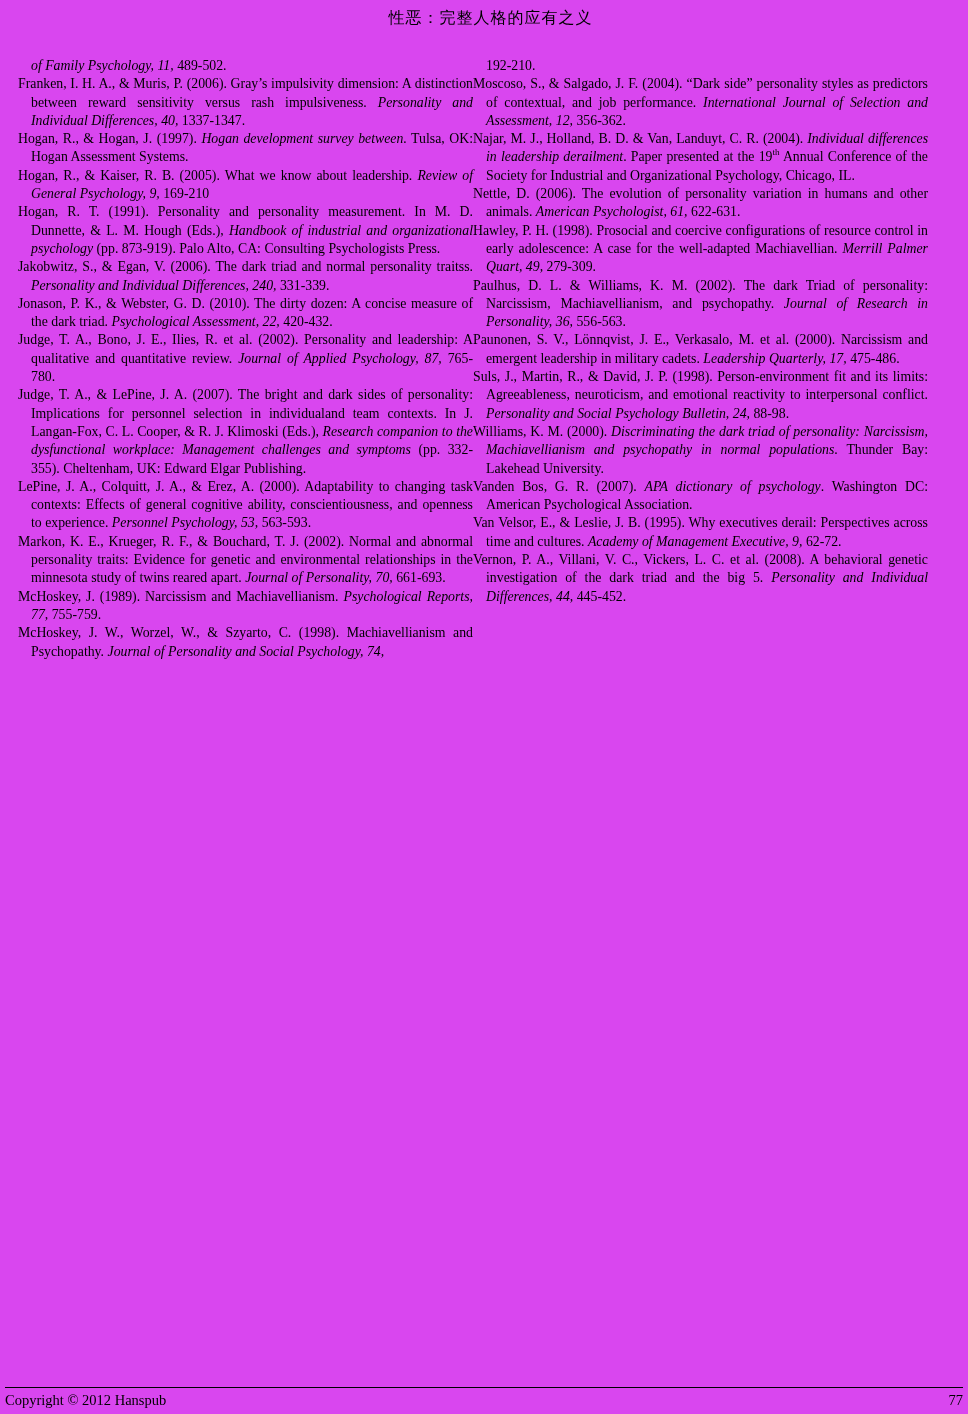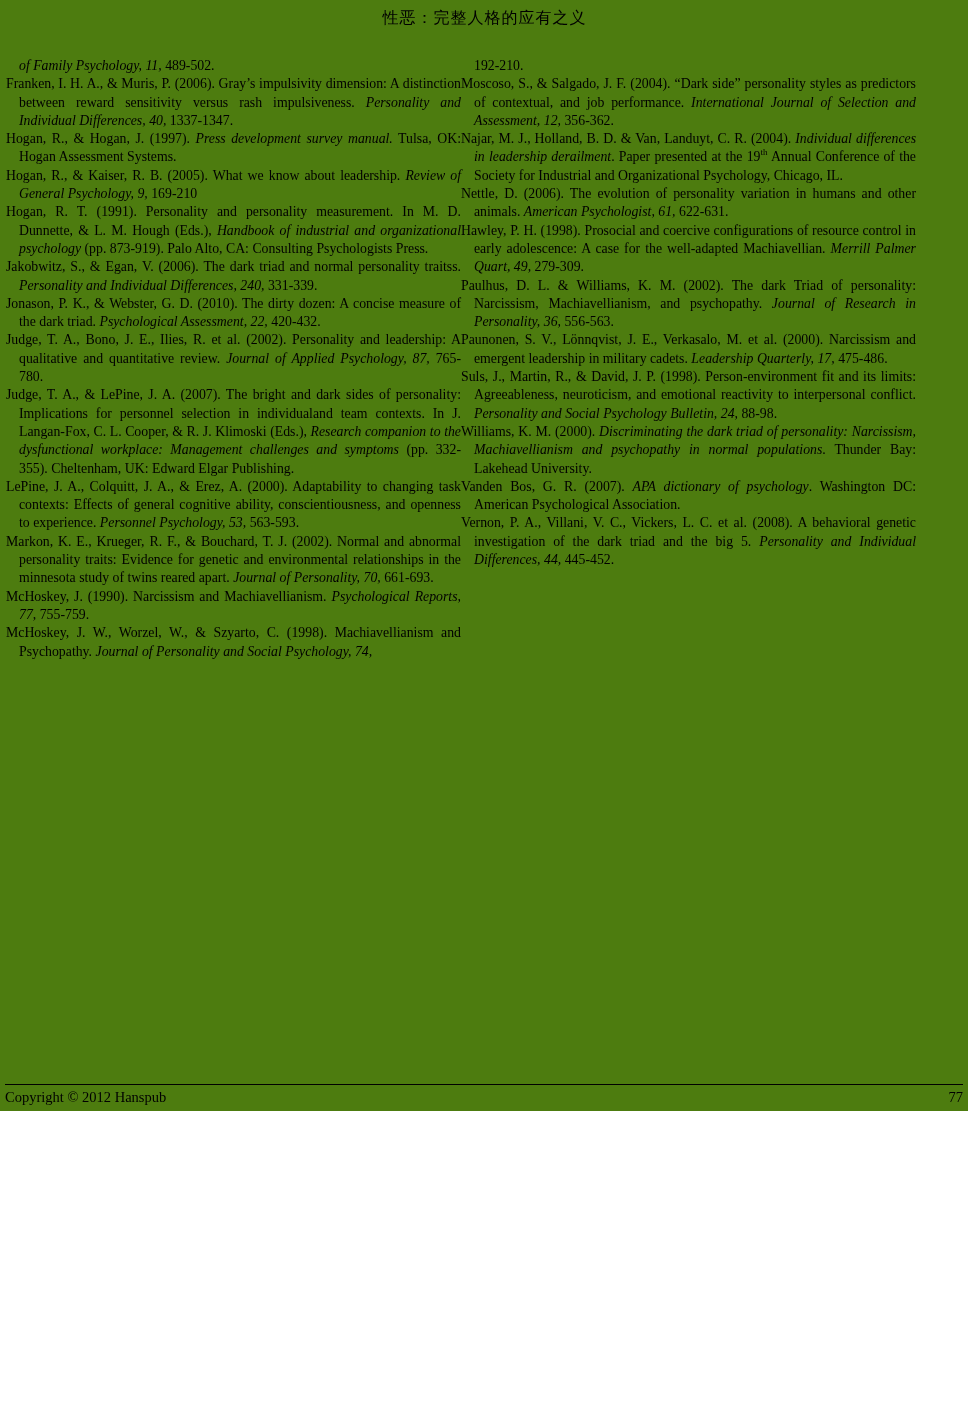--- a/index.html
+++ b/index.html
@@ -1,25 +1,25 @@
 <!DOCTYPE html>
 <html><head>
 <meta charset="utf-8">
 <style>
   * { margin: 0; padding: 0; box-sizing: border-box; }
   html, body { background: #ffffff; }
   body { font-family: "Liberation Serif", serif; color: #000; }
 
   .page {
     width: 968px;
-    height: 1111px;
-    background: #4d7c0f;
+    height: 1414px;
+    background: #d946ef;
     position: relative;
     margin: 0 auto;
-    padding: 8px 5px 0 6px;
+    padding: 8px 5px 0 18px;
     overflow: hidden;
   }
 
   .paper-title {
     text-align: center;
     font-size: 16px;
     font-weight: normal;
     letter-spacing: 1px;
     margin-bottom: 28px;
   }
@@ -72,43 +72,44 @@
 <div class="page">
 
   <header class="page-header">
     <h1 class="paper-title">性恶：完整人格的应有之义</h1>
   </header>
 
   <main class="ref-columns">
     <div class="col">
         <p class="ref continuation"><span class="it">of Family Psychology, 11, </span><span>489-502.</span></p>
         <p class="ref"><span>Franken, I. H. A., &amp; Muris, P. (2006). Gray’s impulsivity dimension: A distinction between reward sensitivity versus rash impulsiveness. </span><span class="it">Personality and Individual Differences, 40, </span><span>1337-1347.</span></p>
-        <p class="ref"><span>Hogan, R., &amp; Hogan, J. (1997). </span><span class="it">Press development survey manual.</span><span> Tulsa, OK: Hogan Assessment Systems.</span></p>
+        <p class="ref"><span>Hogan, R., &amp; Hogan, J. (1997). </span><span class="it">Hogan development survey between.</span><span> Tulsa, OK: Hogan Assessment Systems.</span></p>
         <p class="ref"><span>Hogan, R., &amp; Kaiser, R. B. (2005). What we know about leadership. </span><span class="it">Review of General Psychology, 9, </span><span>169-210</span></p>
         <p class="ref"><span>Hogan, R. T. (1991). Personality and personality measurement. In M. D. Dunnette, &amp; L. M. Hough (Eds.), </span><span class="it">Handbook of industrial and organizational psychology</span><span> (pp. 873-919). Palo Alto, CA: Consulting Psychologists Press.</span></p>
         <p class="ref"><span>Jakobwitz, S., &amp; Egan, V. (2006). The dark triad and normal personality traitss. </span><span class="it">Personality and Individual Differences, 240, </span><span>331-339.</span></p>
         <p class="ref"><span>Jonason, P. K., &amp; Webster, G. D. (2010). The dirty dozen: A concise measure of the dark triad. </span><span class="it">Psychological Assessment, 22, </span><span>420-432.</span></p>
         <p class="ref"><span>Judge, T. A., Bono, J. E., Ilies, R. et al. (2002). Personality and leadership: A qualitative and quantitative review. </span><span class="it">Journal of Applied Psychology, 87, </span><span>765-780.</span></p>
         <p class="ref"><span>Judge, T. A., &amp; LePine, J. A. (2007). The bright and dark sides of personality: Implications for personnel selection in individualand team contexts. In J. Langan-Fox, C. L. Cooper, &amp; R. J. Klimoski (Eds.), </span><span class="it">Research companion to the dysfunctional workplace: Management challenges and symptoms</span><span> (pp. 332-355). Cheltenham, UK: Edward Elgar Publishing.</span></p>
         <p class="ref"><span>LePine, J. A., Colquitt, J. A., &amp; Erez, A. (2000). Adaptability to changing task contexts: Effects of general cognitive ability, conscientiousness, and openness to experience. </span><span class="it">Personnel Psychology, 53, </span><span>563-593.</span></p>
         <p class="ref"><span>Markon, K. E., Krueger, R. F., &amp; Bouchard, T. J. (2002). Normal and abnormal personality traits: Evidence for genetic and environmental relationships in the minnesota study of twins reared apart. </span><span class="it">Journal of Personality, 70, </span><span>661-693.</span></p>
-        <p class="ref"><span>McHoskey, J. (1990). Narcissism and Machiavellianism. </span><span class="it">Psychological Reports, 77, </span><span>755-759.</span></p>
+        <p class="ref"><span>McHoskey, J. (1989). Narcissism and Machiavellianism. </span><span class="it">Psychological Reports, 77, </span><span>755-759.</span></p>
         <p class="ref"><span>McHoskey, J. W., Worzel, W., &amp; Szyarto, C. (1998). Machiavellianism and Psychopathy. </span><span class="it">Journal of Personality and Social Psychology, 74,</span></p>
       </div>
     <div class="col">
         <p class="ref continuation"><span>192-210.</span></p>
         <p class="ref"><span>Moscoso, S., &amp; Salgado, J. F. (2004). “Dark side” personality styles as predictors of contextual, and job performance. </span><span class="it">International Journal of Selection and Assessment, 12, </span><span>356-362.</span></p>
         <p class="ref"><span>Najar, M. J., Holland, B. D. &amp; Van, Landuyt, C. R. (2004). </span><span class="it">Individual differences in leadership derailment</span><span>. Paper presented at the 19</span><sup>th</sup><span> Annual Conference of the Society for Industrial and Organizational Psychology, Chicago, IL.</span></p>
         <p class="ref"><span>Nettle, D. (2006). The evolution of personality variation in humans and other animals. </span><span class="it">American Psychologist, 61, </span><span>622-631.</span></p>
         <p class="ref"><span>Hawley, P. H. (1998). Prosocial and coercive configurations of resource control in early adolescence: A case for the well-adapted Machiavellian. </span><span class="it">Merrill Palmer Quart, 49, </span><span>279-309.</span></p>
         <p class="ref"><span>Paulhus, D. L. &amp; Williams, K. M. (2002). The dark Triad of personality: Narcissism, Machiavellianism, and psychopathy. </span><span class="it">Journal of Research in Personality, 36, </span><span>556-563.</span></p>
         <p class="ref"><span>Paunonen, S. V., Lönnqvist, J. E., Verkasalo, M. et al. (2000). Narcissism and emergent leadership in military cadets. </span><span class="it">Leadership Quarterly, 17, </span><span>475-486.</span></p>
         <p class="ref"><span>Suls, J., Martin, R., &amp; David, J. P. (1998). Person-environment fit and its limits: Agreeableness, neuroticism, and emotional reactivity to interpersonal conflict. </span><span class="it">Personality and Social Psychology Bulletin, 24, </span><span>88-98.</span></p>
         <p class="ref"><span>Williams, K. M. (2000). </span><span class="it">Discriminating the dark triad of personality: Narcissism, Machiavellianism and psychopathy in normal populations</span><span>. Thunder Bay: Lakehead University.</span></p>
         <p class="ref"><span>Vanden Bos, G. R. (2007). </span><span class="it">APA dictionary of psychology</span><span>. Washington DC: American Psychological Association.</span></p>
+        <p class="ref"><span>Van Velsor, E., &amp; Leslie, J. B. (1995). Why executives derail: Perspectives across time and cultures. </span><span class="it">Academy of Management Executive, 9, </span><span>62-72.</span></p>
         <p class="ref"><span>Vernon, P. A., Villani, V. C., Vickers, L. C. et al. (2008). A behavioral genetic investigation of the dark triad and the big 5. </span><span class="it">Personality and Individual Differences, 44, </span><span>445-452.</span></p>
       </div>
   </main>
 
   <footer class="page-footer">
     <div class="footer-line"></div>
     <div class="footer-row">
       <span>Copyright © 2012 Hanspub</span>
       <span>77</span>
     </div>

